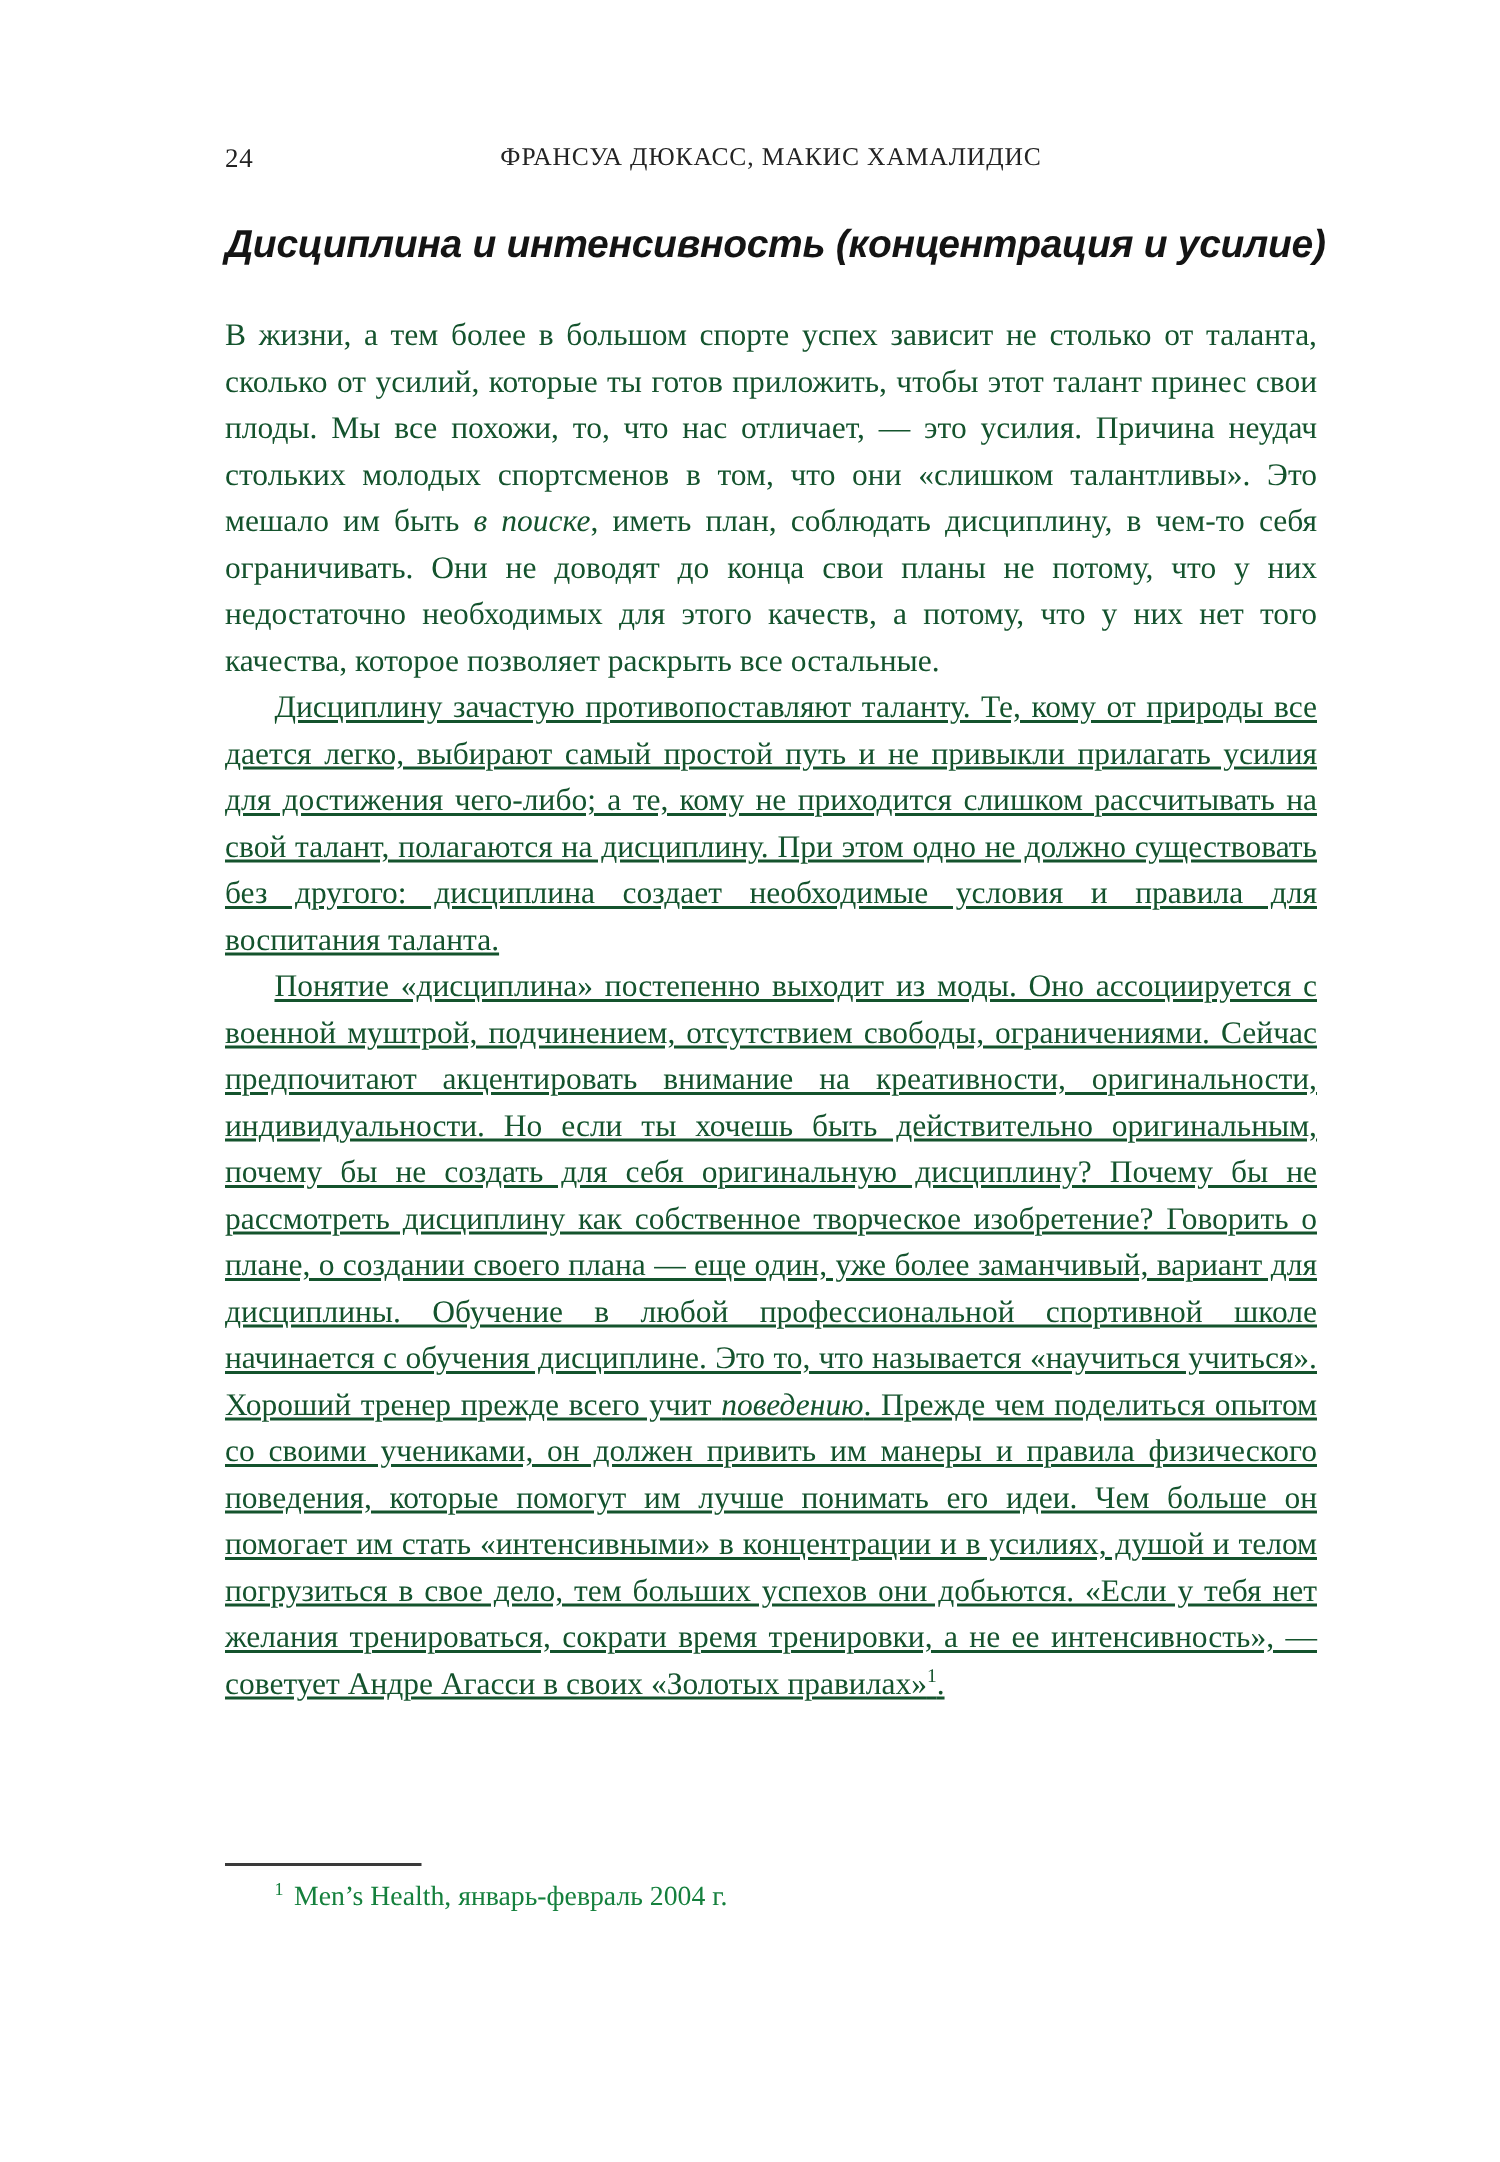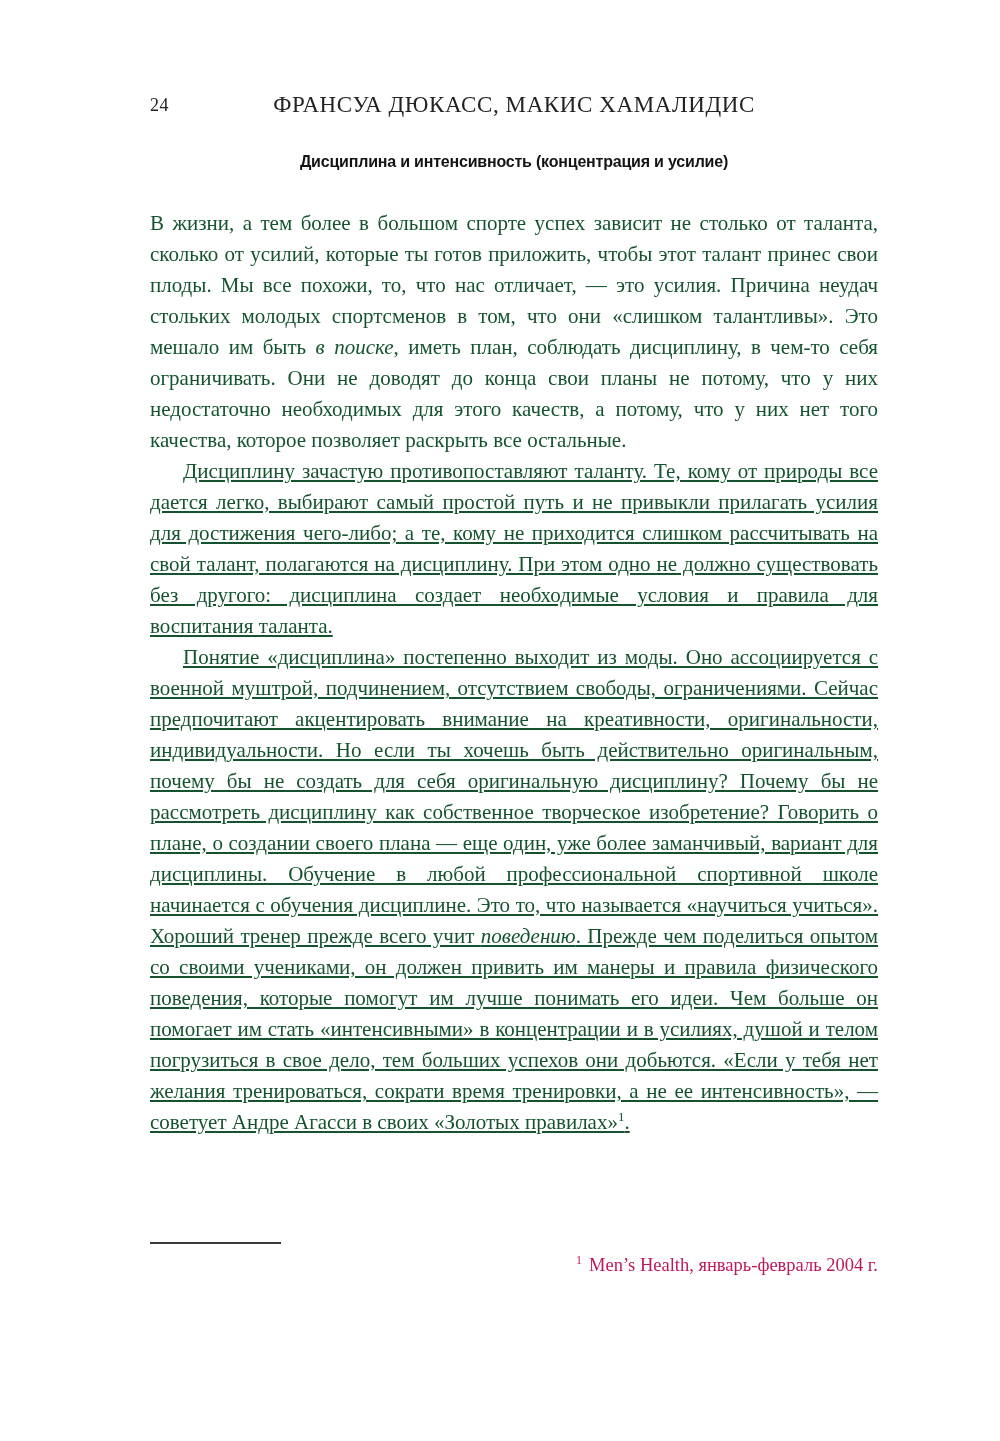--- a/index.html
+++ b/index.html
@@ -32,36 +32,37 @@
     position: absolute;
     left: 0;
     top: 0;
     letter-spacing: 0.5px;
   }
   .running-head {
     display: block;
     text-align: center;
     text-transform: uppercase;
     letter-spacing: 0.6px;
-    font-size: 23px;
+    font-size: 17px;
     color: #232323;
     white-space: nowrap;
   }
   
   .section-title {
     top: 147px;
     margin: 0;
     text-align: center;
     font-family: "Liberation Sans", sans-serif;
     font-weight: 700;
-    font-size: 16px;
+    font-size: 26px;
     line-height: 30px;
     color: #141414;
     letter-spacing: -0.2px;
     white-space: nowrap;
+    font-style: italic;
   }
   
   .body-text {
     top: 208px;
     font-size: 21px;
     line-height: 31px;
     text-align: justify;
     color: #14532d;
   }
   .body-text p {
@@ -88,22 +89,22 @@
     width: 131px;
     height: 0;
     border-top: 2px solid #3a3a3a;
     margin: 0;
   }
   .footnote {
     margin: 8px 0 0 0;
     padding-left: 33px;
     font-size: 18.5px;
     line-height: 26px;
-    color: #be185d;
-    text-align: right;
+    color: #15803d;
+    text-align: left;
   }
   .footnote sup {
     font-size: 12px;
     line-height: 0;
     vertical-align: super;
     margin-right: 7px;
   }
 </style>
 </head>
 <body>

